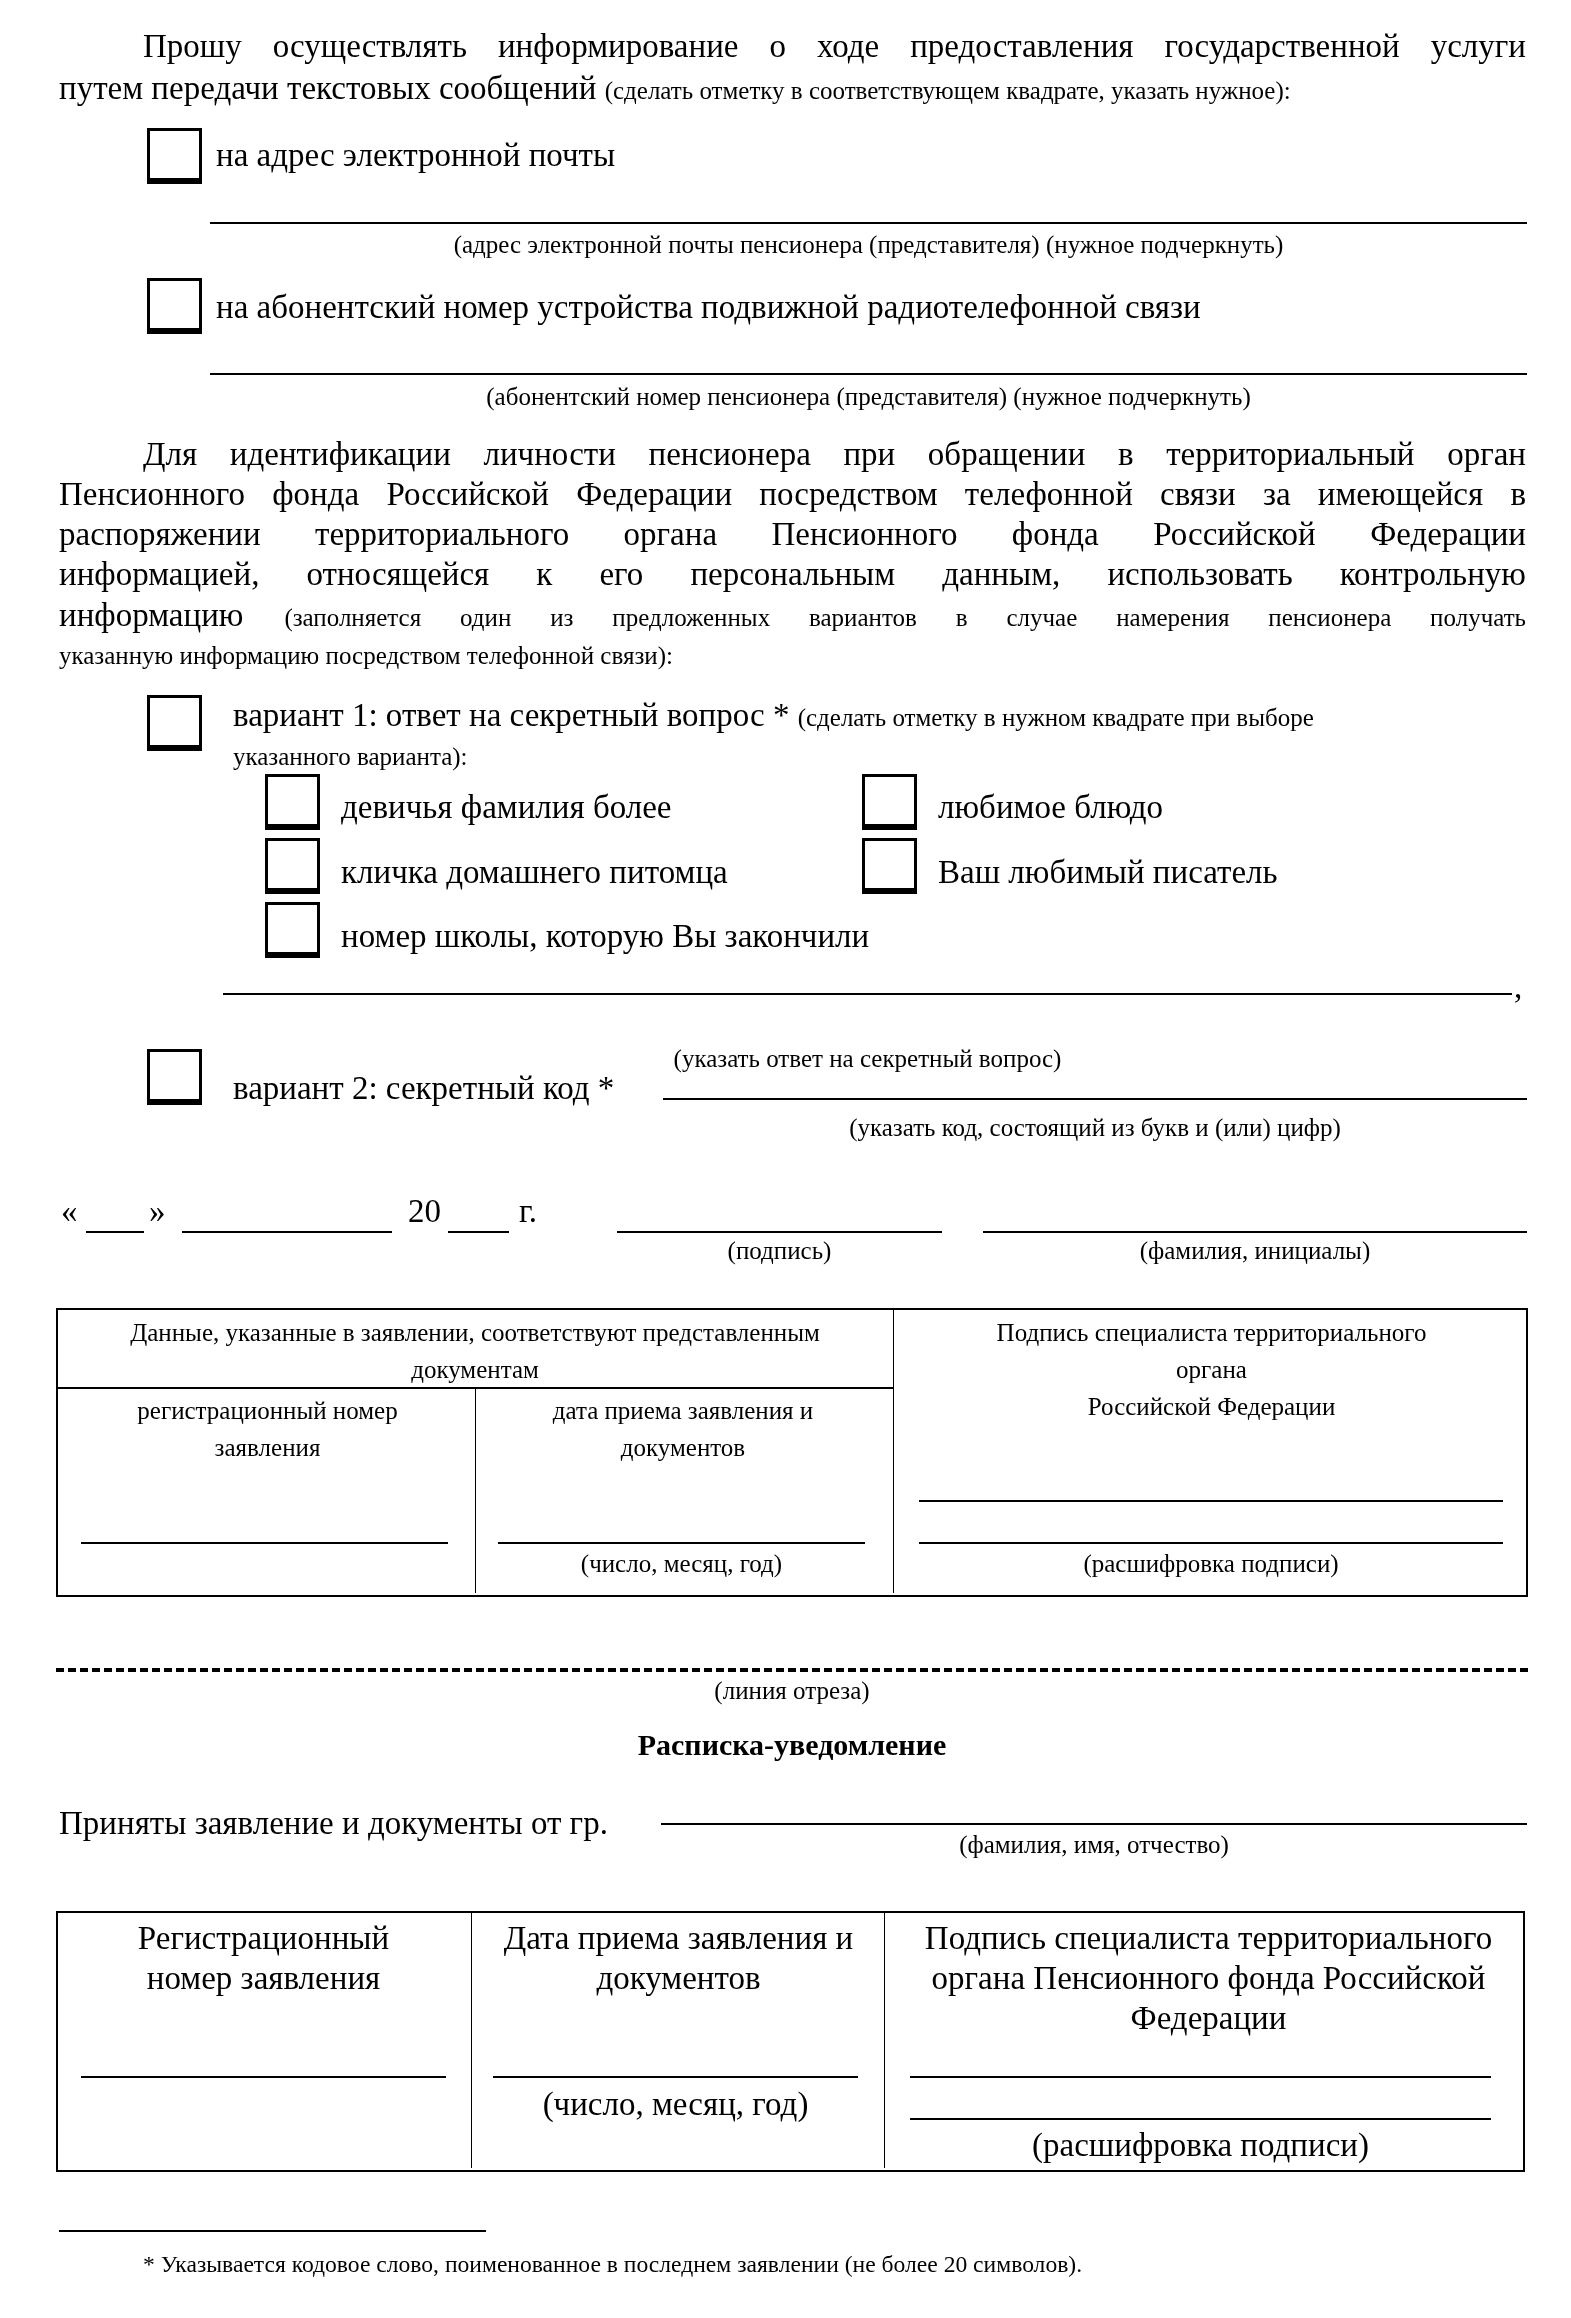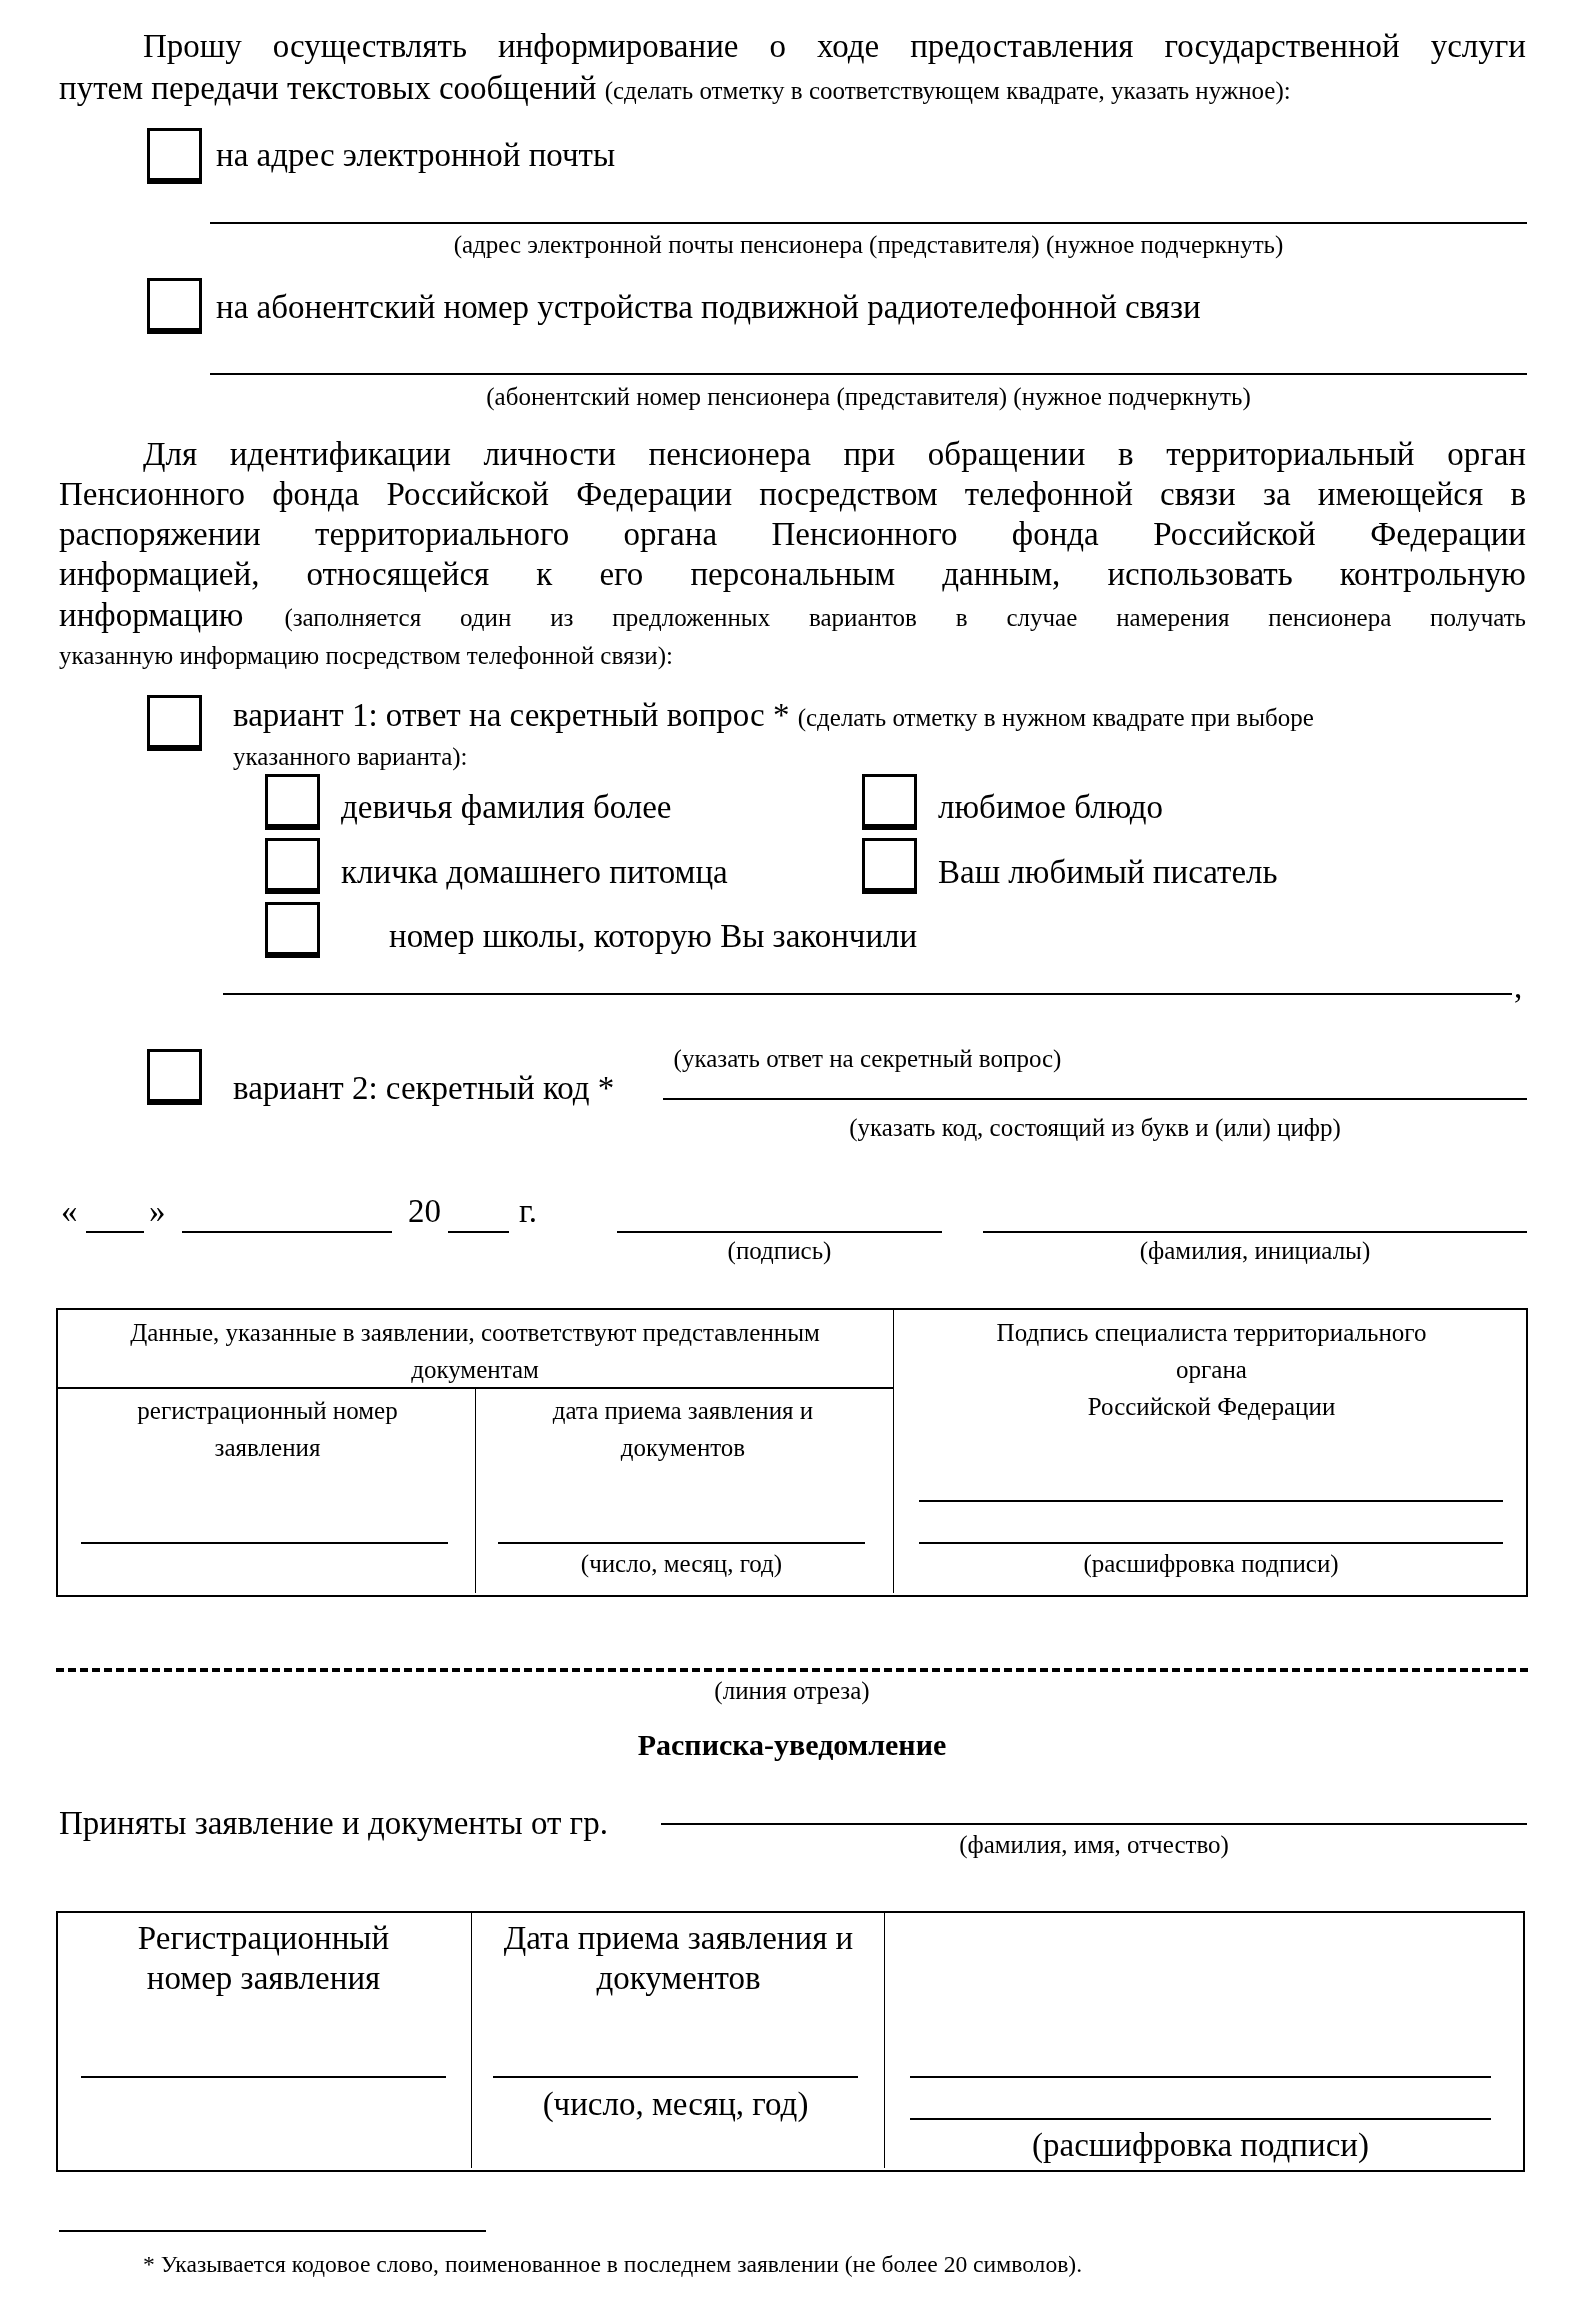--- a/index.html
+++ b/index.html
@@ -69,21 +69,21 @@
 <div class="cb" style="left:862px; top:774px;"></div>
 <div class="abs t40" style="left:938px; top:787px;">любимое блюдо</div>
 
 <div class="cb" style="left:265px; top:838px;"></div>
 <div class="abs t40" style="left:341px; top:852px;">кличка домашнего питомца</div>
 
 <div class="cb" style="left:862px; top:838px;"></div>
 <div class="abs t40" style="left:938px; top:852px;">Ваш любимый писатель</div>
 
 <div class="cb" style="left:265px; top:902px;"></div>
-<div class="abs t40" style="left:341px; top:916px;margin-left:48px;">номер школы, которую Вы закончили</div>
+<div class="abs t40" style="left:341px; top:916px;">номер школы, которую Вы закончили</div>
 
 <div class="field-line" style="left:223px; top:993px; width:1289px;"></div>
 <div class="abs t40" style="left:1514px; top:967px;">,</div>
 <div class="abs t30 center" style="left:223px; top:1007px; width:1289px;margin-top:36px;">(указать ответ на секретный вопрос)</div>
 
 <div class="cb" style="left:147px; top:1049px;"></div>
 <div class="abs t40" style="left:233px; top:1068px;">вариант 2: секретный код *</div>
 <div class="field-line" style="left:663px; top:1098px; width:864px;"></div>
 <div class="abs t30 center" style="left:663px; top:1112px; width:864px;">(указать код, состоящий из букв и (или) цифр)</div>
 
@@ -138,20 +138,21 @@
   <div class="vline" style="left:413px; top:0; height:255px;"></div>
   <div class="vline" style="left:826px; top:0; height:255px;"></div>
 
   <div class="abs t40 center" style="left:35px; top:5.2px; width:341px;">Регистрационный номер заявления</div>
   <div class="field-line" style="left:23px; top:163px; width:365px;"></div>
 
   <div class="abs t40 center" style="left:428px; top:5.2px; width:385px;">Дата приема заявления и документов</div>
   <div class="field-line" style="left:435px; top:163px; width:365px;"></div>
   <div class="abs t40 center" style="left:435px; top:171px; width:365px;">(число, месяц, год)</div>
 
+  <div class="abs t40 center" style="left:835px; top:5.2px; width:631px;">Подпись специалиста территориального органа Пенсионного фонда Российской Федерации</div>
   <div class="field-line" style="left:852px; top:163px; width:581px;"></div>
   <div class="field-line" style="left:852px; top:205px; width:581px;"></div>
   <div class="abs t40 center" style="left:852px; top:212px; width:581px;">(расшифровка подписи)</div>
 </div>
 
 <div class="field-line" style="left:59px; top:2230px; width:427px;"></div>
 <div class="abs" style="left:143px; top:2249px; font-size:23.6px; line-height:30px;">* Указывается кодовое слово, поименованное в последнем заявлении (не более 20 символов).</div>
 
 
 </body></html>

